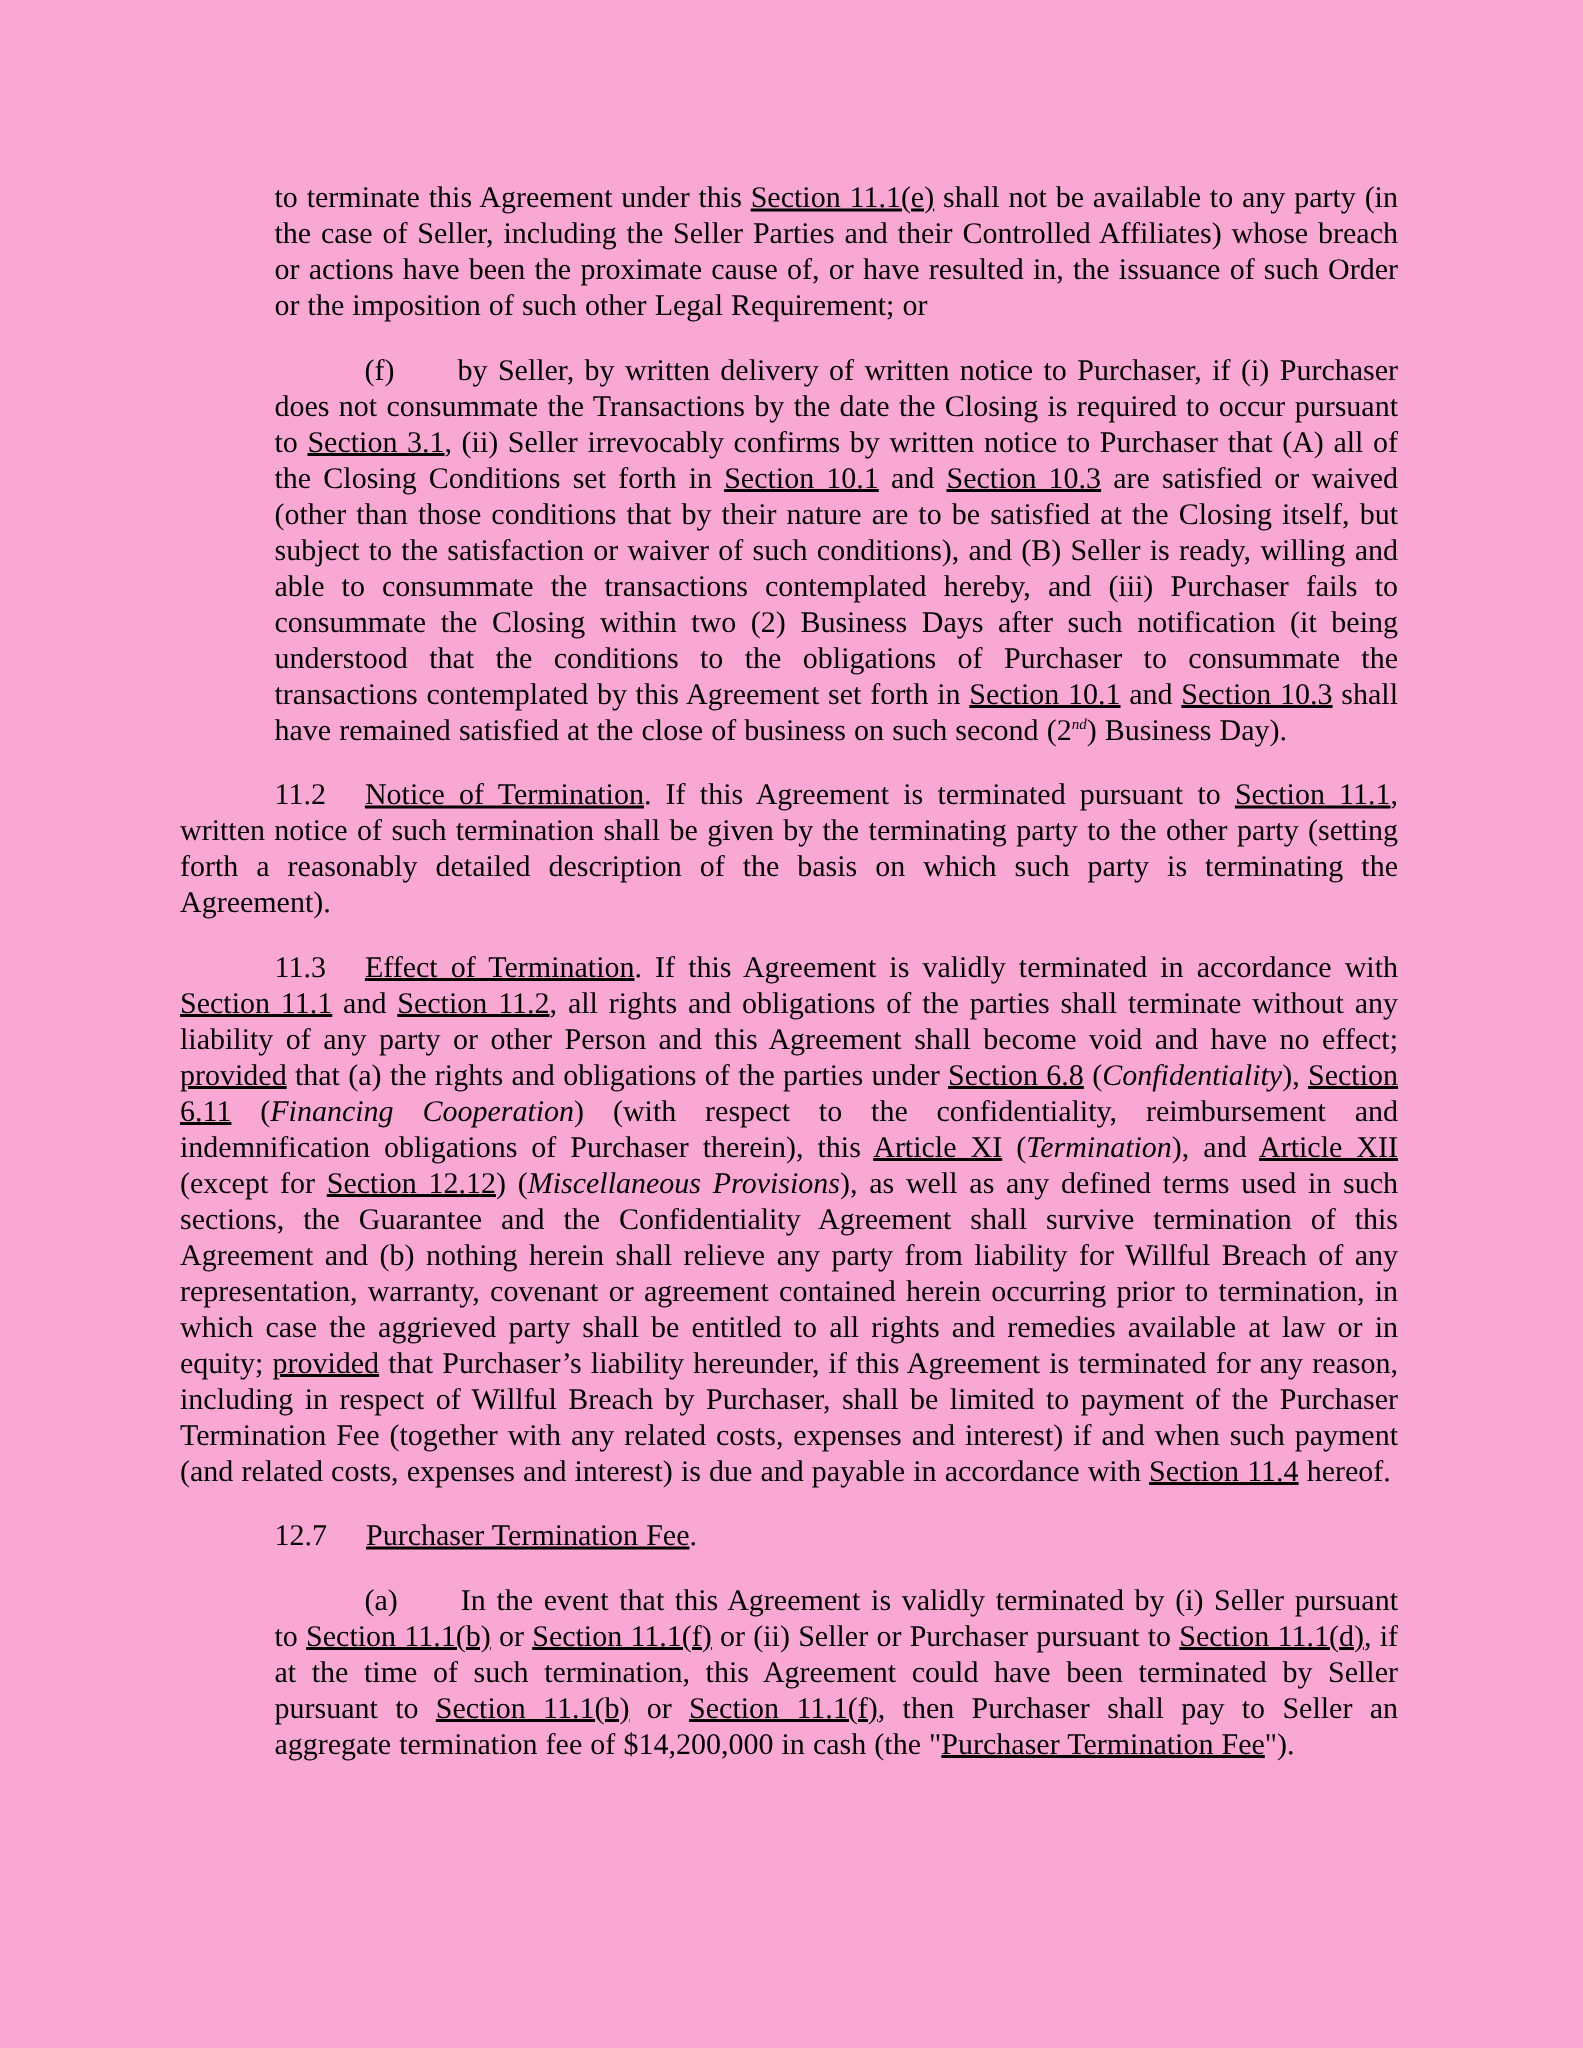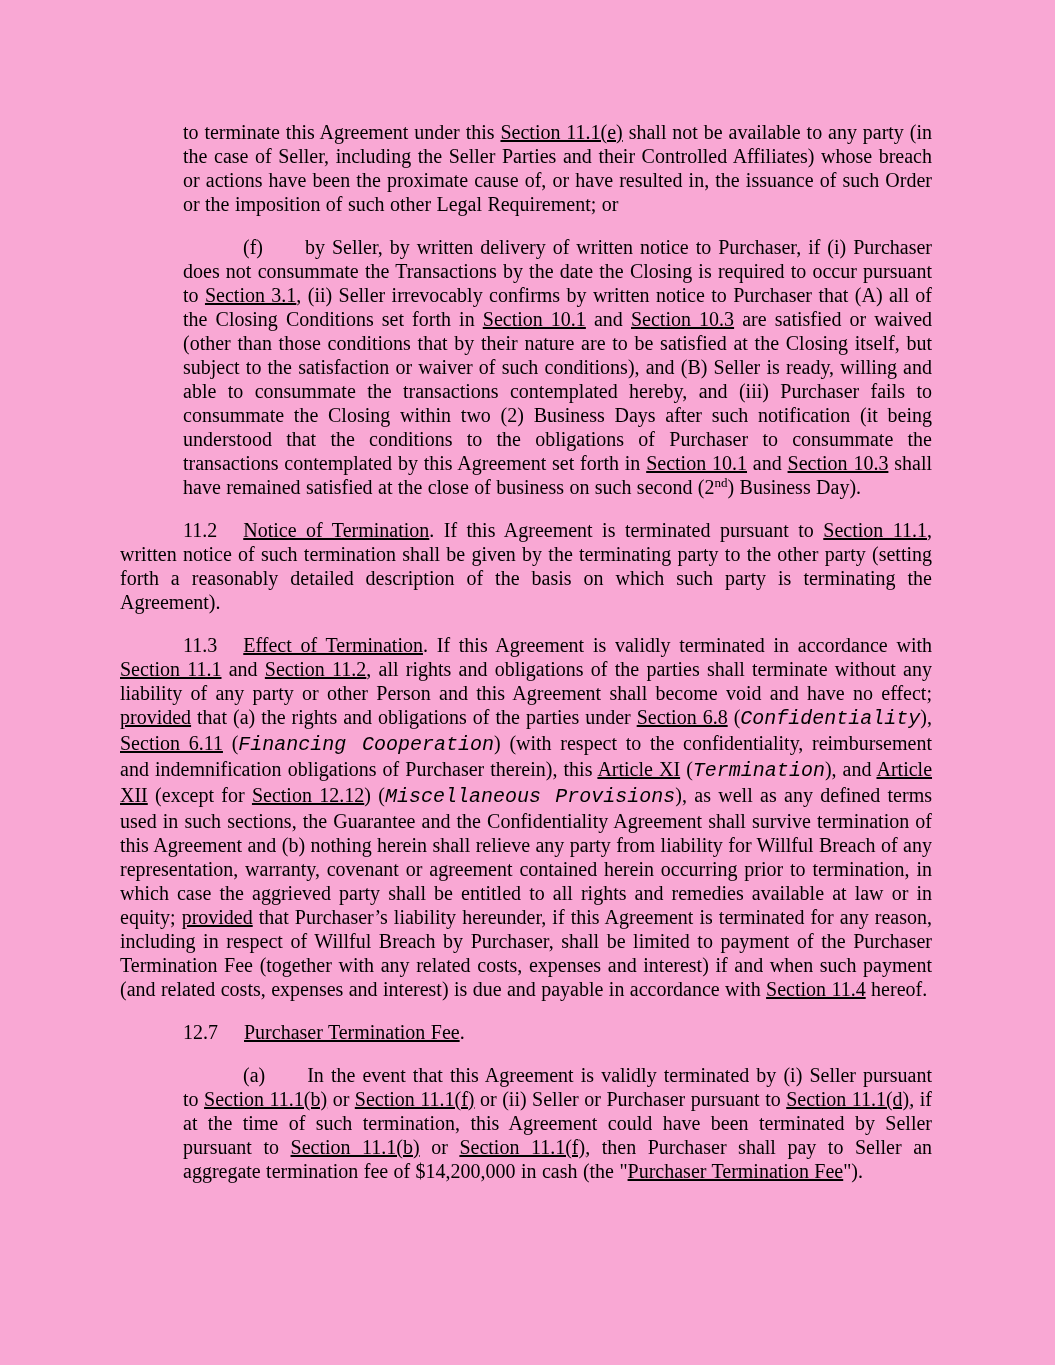--- a/index.html
+++ b/index.html
@@ -28,28 +28,29 @@
     text-align: justify;
     word-spacing: 0.02em;
   }
   
   p.p-block { margin-left: 63px; }
   
   p.p-letter { margin-left: 63px; text-indent: 60px; }
   
   p.p-section { text-indent: 63px; }
   .u { text-decoration: underline; }
-  .i { font-style: italic; font-family: Liberation Mono, monospace; }
+  .i { font-style: italic; }
   .tab { display: inline-block; }
   sup.sp {
-    font-size: 13px;
+    font-size: 10px;
     line-height: 0;
     position: relative;
     top: -7px;
     vertical-align: baseline;
+    font-style: italic;
   }
 </style>
 </head>
 <body>
 
 <div class="page">
   <p class="para p-block"><span>to terminate this Agreement under this </span><span class="u">Section 11.1(e)</span><span> shall not be available to any party (in the case of Seller, including the Seller Parties and their Controlled Affiliates) whose breach or actions have been the proximate cause of, or have resulted in, the issuance of such Order or the imposition of such other Legal Requirement; or</span></p>
   <p class="para p-letter"><span>(f)</span><span class="tab" style="width: 42px;"></span><span>by Seller, by written delivery of written notice to Purchaser, if (i) Purchaser does not consummate the Transactions by the date the Closing is required to occur pursuant to </span><span class="u">Section 3.1</span><span>, (ii) Seller irrevocably confirms by written notice to Purchaser that (A) all of the Closing Conditions set forth in </span><span class="u">Section 10.1</span><span> and </span><span class="u">Section 10.3</span><span> are satisfied or waived (other than those conditions that by their nature are to be satisfied at the Closing itself, but subject to the satisfaction or waiver of such conditions), and (B) Seller is ready, willing and able to consummate the transactions contemplated hereby, and (iii) Purchaser fails to consummate the Closing within two (2) Business Days after such notification (it being understood that the conditions to the obligations of Purchaser to consummate the transactions contemplated by this Agreement set forth in </span><span class="u">Section 10.1</span><span> and </span><span class="u">Section 10.3</span><span> shall have remained satisfied at the close of business on such second (2</span><sup class="sp">nd</sup><span>) Business Day).</span></p>
   <p class="para p-section"><span>11.2</span><span class="tab" style="width: 26px;"></span><span class="u">Notice of Termination</span><span>.  If this Agreement is terminated pursuant to </span><span class="u">Section 11.1</span><span>, written notice of such termination shall be given by the terminating party to the other party (setting forth a reasonably detailed description of the basis on which such party is terminating the Agreement).</span></p>
   <p class="para p-section"><span>11.3</span><span class="tab" style="width: 26px;"></span><span class="u">Effect of Termination</span><span>.  If this Agreement is validly terminated in accordance with </span><span class="u">Section 11.1</span><span> and </span><span class="u">Section 11.2</span><span>, all rights and obligations of the parties shall terminate without any liability of any party or other Person and this Agreement shall become void and have no effect; </span><span class="u">provided</span><span> that (a) the rights and obligations of the parties under </span><span class="u">Section 6.8</span><span> (</span><span class="i">Confidentiality</span><span>), </span><span class="u">Section 6.11</span><span> (</span><span class="i">Financing Cooperation</span><span>) (with respect to the confidentiality, reimbursement and indemnification obligations of Purchaser therein), this </span><span class="u">Article XI</span><span> (</span><span class="i">Termination</span><span>), and </span><span class="u">Article XII</span><span> (except for </span><span class="u">Section 12.12</span><span>) (</span><span class="i">Miscellaneous Provisions</span><span>), as well as any defined terms used in such sections, the Guarantee and the Confidentiality Agreement shall survive termination of this Agreement and (b) nothing herein shall relieve any party from liability for Willful Breach of any representation, warranty, covenant or agreement contained herein occurring prior to termination, in which case the aggrieved party shall be entitled to all rights and remedies available at law or in equity; </span><span class="u">provided</span><span> that Purchaser’s liability hereunder, if this Agreement is terminated for any reason, including in respect of Willful Breach by Purchaser, shall be limited to payment of the Purchaser Termination Fee (together with any related costs, expenses and interest) if and when such payment (and related costs, expenses and interest) is due and payable in accordance with </span><span class="u">Section 11.4</span><span> hereof.</span></p>

